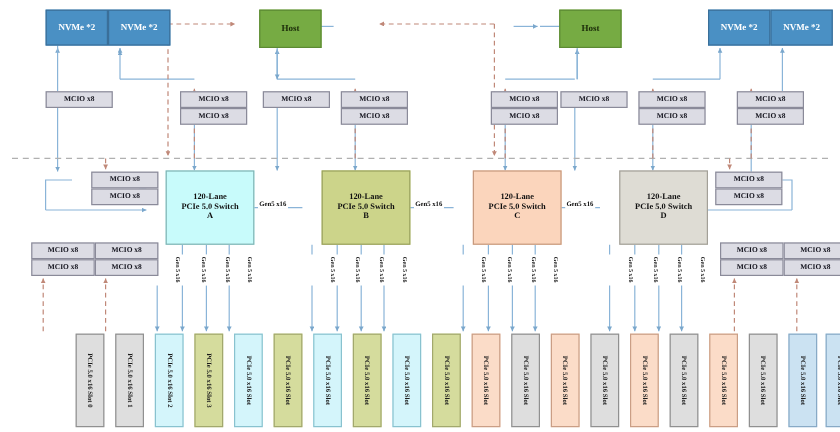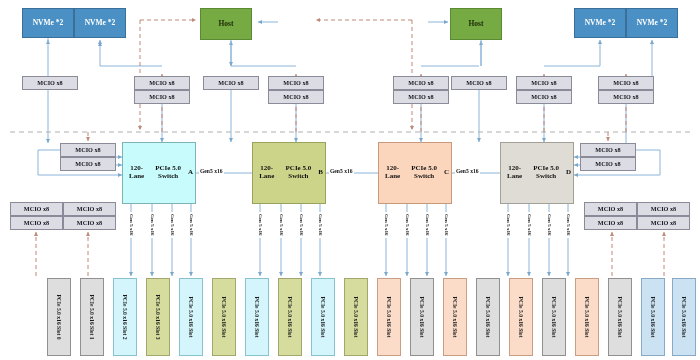--- a/index.html
+++ b/index.html
@@ -5,21 +5,21 @@
   html,body{margin:0;padding:0;background:#ffffff;}
   body{width:700px;height:360px;position:relative;overflow:hidden;
        font-family:"Liberation Serif",serif;color:#1a1a1a;}
   #canvas{position:absolute;left:0;top:0;width:700px;height:360px;}
   .node{position:absolute;box-sizing:border-box;border:1px solid #7f8c9b;
         display:flex;align-items:center;justify-content:center;text-align:center;
         font-weight:bold;line-height:1.12;}
   .nvme{background:#4a90c4;border-color:#3a6f99;color:#ffffff;font-size:7.5px;}
   .host{background:#76ab43;border-color:#5c8a33;color:#1a2a08;font-size:7.5px;}
   .mcio{background:#dcdce4;border-color:#8a8a99;color:#14141e;font-size:6.2px;}
-  .switch{font-size:7px;flex-direction:row;color:#101010;padding:2px;}
+  .switch{font-size:7px;flex-direction:column;color:#101010;padding:2px;}
   .sw-a{background:#c8fbfb;border-color:#7fb3b3;}
   .sw-b{background:#ccd48a;border-color:#9aa25e;}
   .sw-c{background:#fbd5bc;border-color:#c79a7e;}
   .sw-d{background:#dedcd4;border-color:#a3a098;}
   .slot{position:absolute;box-sizing:border-box;border:1px solid #8d8d95;
         font-size:5.6px;font-weight:bold;white-space:nowrap;
         display:flex;align-items:center;justify-content:center;}
   .slot span{display:block;transform:rotate(90deg);transform-origin:center;}
   .s-gray{background:#dedede;border-color:#909090;}
   .s-cyan{background:#d4f5fb;border-color:#89c2cf;}
@@ -133,21 +133,21 @@
     <path d="M626,132 L626,74"></path>
     <path d="M88,132 L88,141"></path>
     <path d="M608,132 L608,141"></path>
     <path d="M36,276 L36,232"></path>
     <path d="M88,276 L88,232"></path>
     <path d="M612,276 L612,232"></path>
     <path d="M664,276 L664,232"></path>
   </g>
 </svg>
 
-<div id="stage" style="position:absolute;left:0;top:0;width:612px;height:360px;">
+<div id="stage" style="position:absolute;left:16px;top:0;width:612px;height:360px;">
     <div class="node nvme" style="left:22px;top:8px;width:52px;height:30px;">
       <span>NVMe *2</span>
     </div>
     <div class="node nvme" style="left:74px;top:8px;width:52px;height:30px;">
       <span>NVMe *2</span>
     </div>
     <div class="node nvme" style="left:574px;top:8px;width:52px;height:30px;">
       <span>NVMe *2</span>
     </div>
     <div class="node nvme" style="left:626px;top:8px;width:52px;height:30px;">

